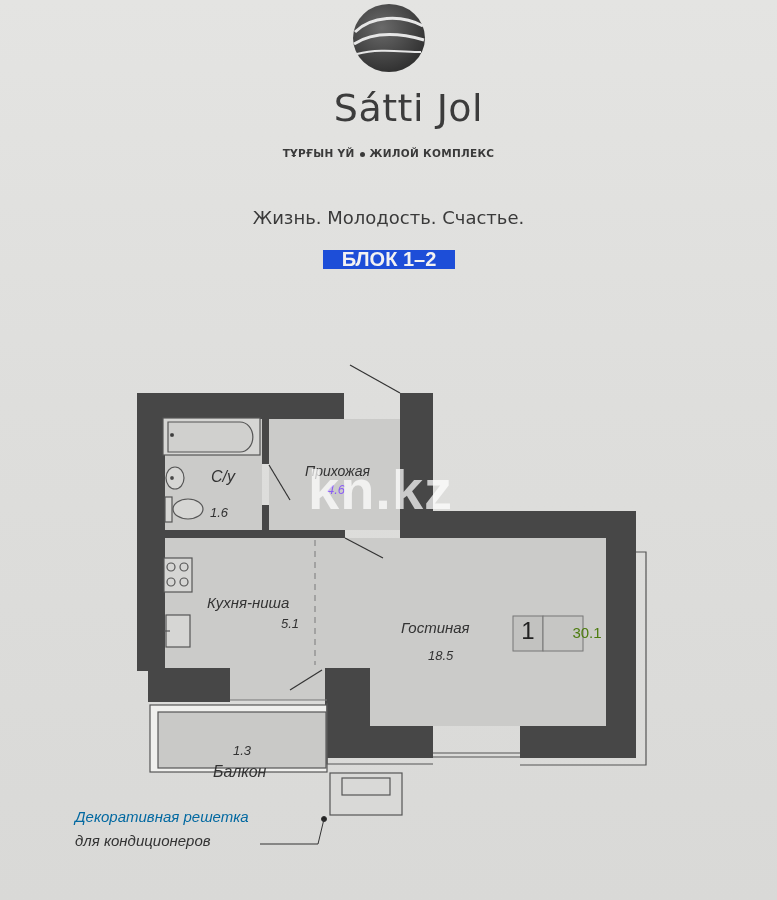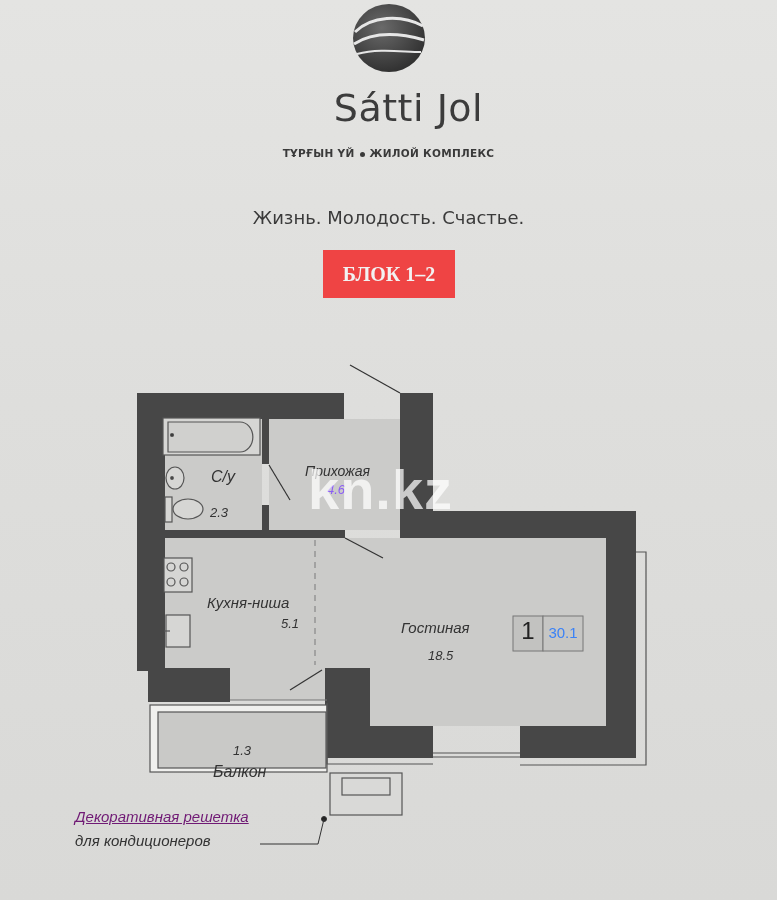--- a/index.html
+++ b/index.html
@@ -21,24 +21,24 @@
     .subbrand {
       position: absolute; left: 0; width: 777px; top: 147px; text-align: center;
       font-size: 10.5px; font-weight: bold; color: #3a3a3a; letter-spacing: 0.3px;
     }
     .subbrand .dot { display: inline-block; width: 5px; height: 5px; border-radius: 50%; background: #3a3a3a; margin: 0 5px; vertical-align: middle; }
     .slogan {
       position: absolute; left: 0; width: 777px; top: 173px; text-align: center;
       font-size: 18px; color: #3a3a3a; margin-top: 34px;
     }
     .block-badge {
-      position: absolute; left: 323px; top: 250px; width: 132px; height: 48px;
-      background: #ef4444; color: #f2f2f2; font-weight: bold; font-size: 20px;
+      position: absolute; left: 323px; top: 250px; width: 132px; height: 19px;
+      background: #1d4ed8; color: #f2f2f2; font-weight: bold; font-size: 20px;
       display: flex; align-items: center; justify-content: center;
-      font-family: Liberation Serif, serif;
+      font-family: Liberation Sans, sans-serif;
     }
     .plan { position: absolute; left: 0; top: 0; width: 777px; height: 900px; }
     .watermark {
       position: absolute; left: 308px; top: 418px; font-size: 56px; font-weight: bold;
       color: rgba(255,255,255,0.72); font-family: Liberation Sans, sans-serif; letter-spacing: 1px; margin-top: 39px;
     }
   </style>
 </head>
 <body>
 
@@ -158,34 +158,34 @@
   </g>
 
   <g stroke="#777" stroke-width="1">
     <rect x="513" y="616" width="30" height="35" fill="#c2c2c0"></rect>
     <rect x="543" y="616" width="40" height="35" fill="#c6c6c4"></rect>
   </g>
 </svg>
 
 <div>
   <div style="position:absolute;left:211px;top:468px;font:italic 16px 'Liberation Sans',sans-serif;color:#333;">С/у</div>
-  <div style="position:absolute;left:210px;top:505px;font:italic 13px 'Liberation Sans',sans-serif;color:#333;">2.3</div>
+  <div style="position:absolute;left:210px;top:505px;font:italic 13px 'Liberation Sans',sans-serif;color:#333;">1.6</div>
 
   <div style="position:absolute;left:305px;top:463px;font:italic 14px 'Liberation Sans',sans-serif;color:#333;">Прихожая</div>
   <div style="position:absolute;left:327px;top:482px;font:italic 13px 'Liberation Sans',sans-serif;color:#8b5cf6;">4.6</div>
 
   <div style="position:absolute;left:207px;top:594px;font:italic 15px 'Liberation Sans',sans-serif;color:#333;">Кухня-ниша</div>
   <div style="position:absolute;left:253px;top:616px;font:italic 13px 'Liberation Sans',sans-serif;color:#333;margin-left:28px;">5.1</div>
 
   <div style="position:absolute;left:401px;top:619px;font:italic 15px 'Liberation Sans',sans-serif;color:#333;">Гостиная</div>
   <div style="position:absolute;left:428px;top:648px;font:italic 13px 'Liberation Sans',sans-serif;color:#333;">18.5</div>
 
   <div style="position:absolute;left:213px;top:719px;font:italic 16px 'Liberation Sans',sans-serif;color:#333;margin-top:44px;">Балкон</div>
   <div style="position:absolute;left:233px;top:743px;font:italic 13px 'Liberation Sans',sans-serif;color:#333;">1.3</div>
 
   <div style="position:absolute;left:513px;top:617px;width:30px;text-align:center;font:24px 'Liberation Sans',sans-serif;color:#222;">1</div>
-  <div style="position:absolute;left:543px;top:624px;width:40px;text-align:center;font:15px 'Liberation Sans',sans-serif;color:#3b82f6;">30.1</div>
+  <div style="position:absolute;left:543px;top:624px;width:40px;text-align:center;font:15px 'Liberation Sans',sans-serif;color:#4d7c0f;padding-left:24px;">30.1</div>
 
-  <div style="position:absolute;left:75px;top:808px;font:italic 15px 'Liberation Sans',sans-serif;color:#701a75;text-decoration:underline;">Декоративная решетка</div>
+  <div style="position:absolute;left:75px;top:808px;font:italic 15px 'Liberation Sans',sans-serif;color:#0369a1;">Декоративная решетка</div>
   <div style="position:absolute;left:75px;top:832px;font:italic 15px 'Liberation Sans',sans-serif;color:#333;">для кондиционеров</div>
 </div>
 
 <div class="watermark">kn.kz</div>
 
 </body></html>

